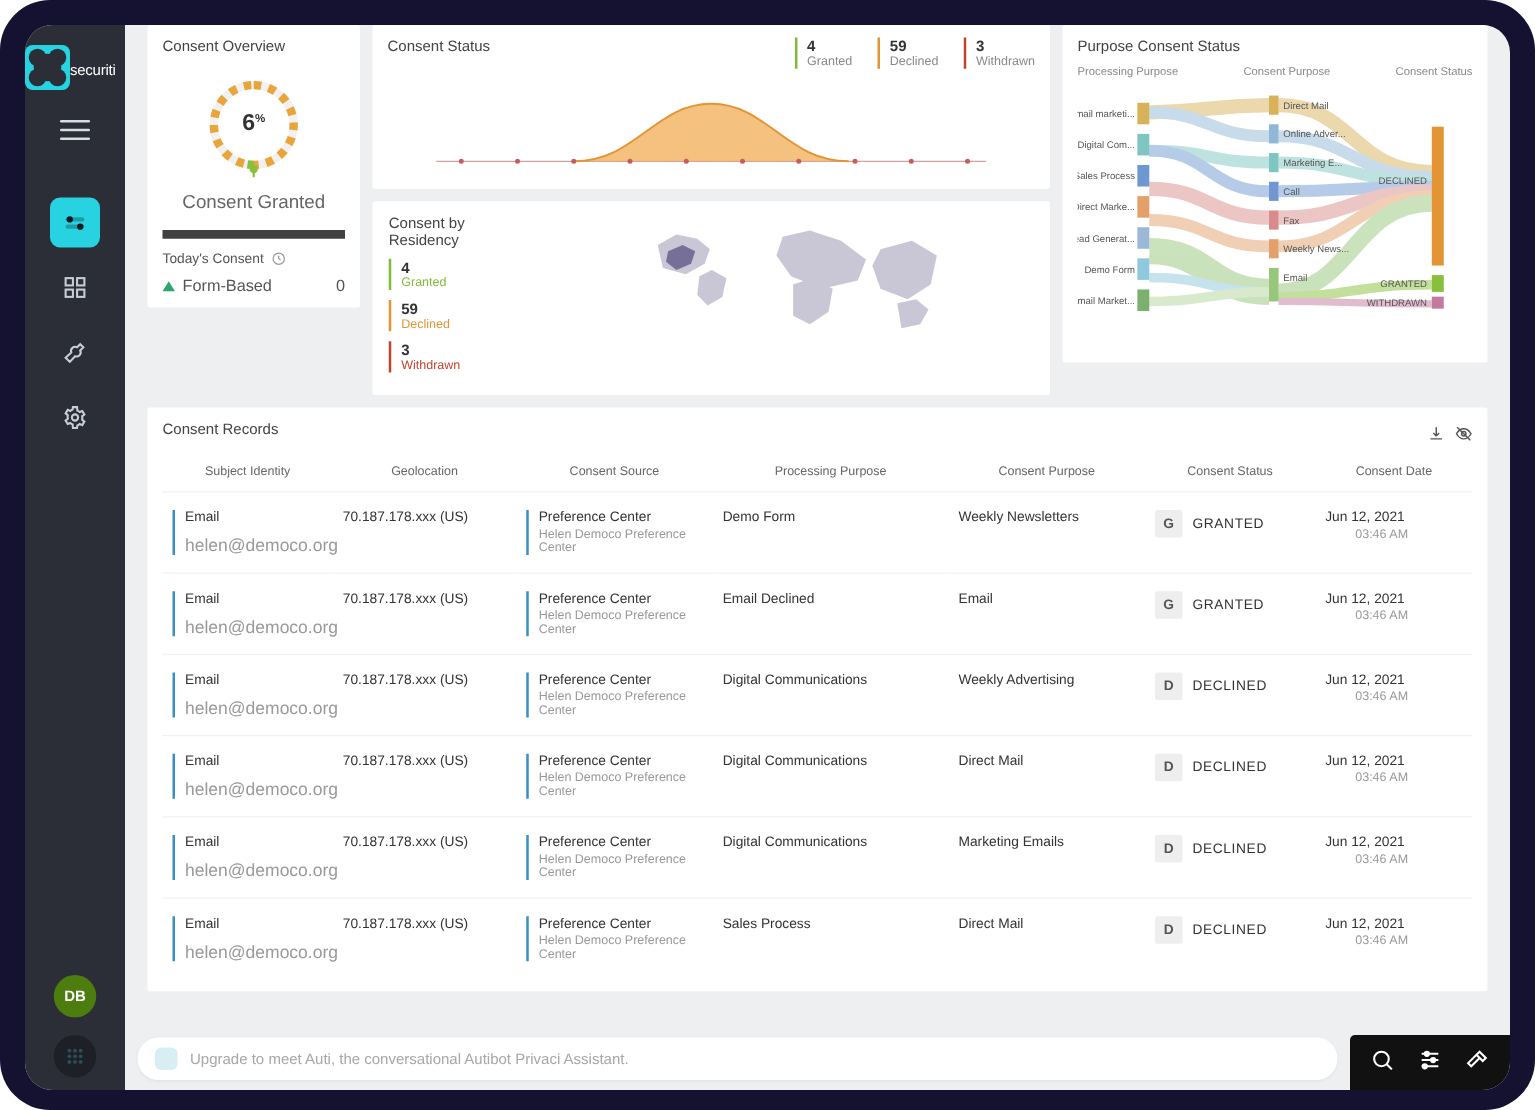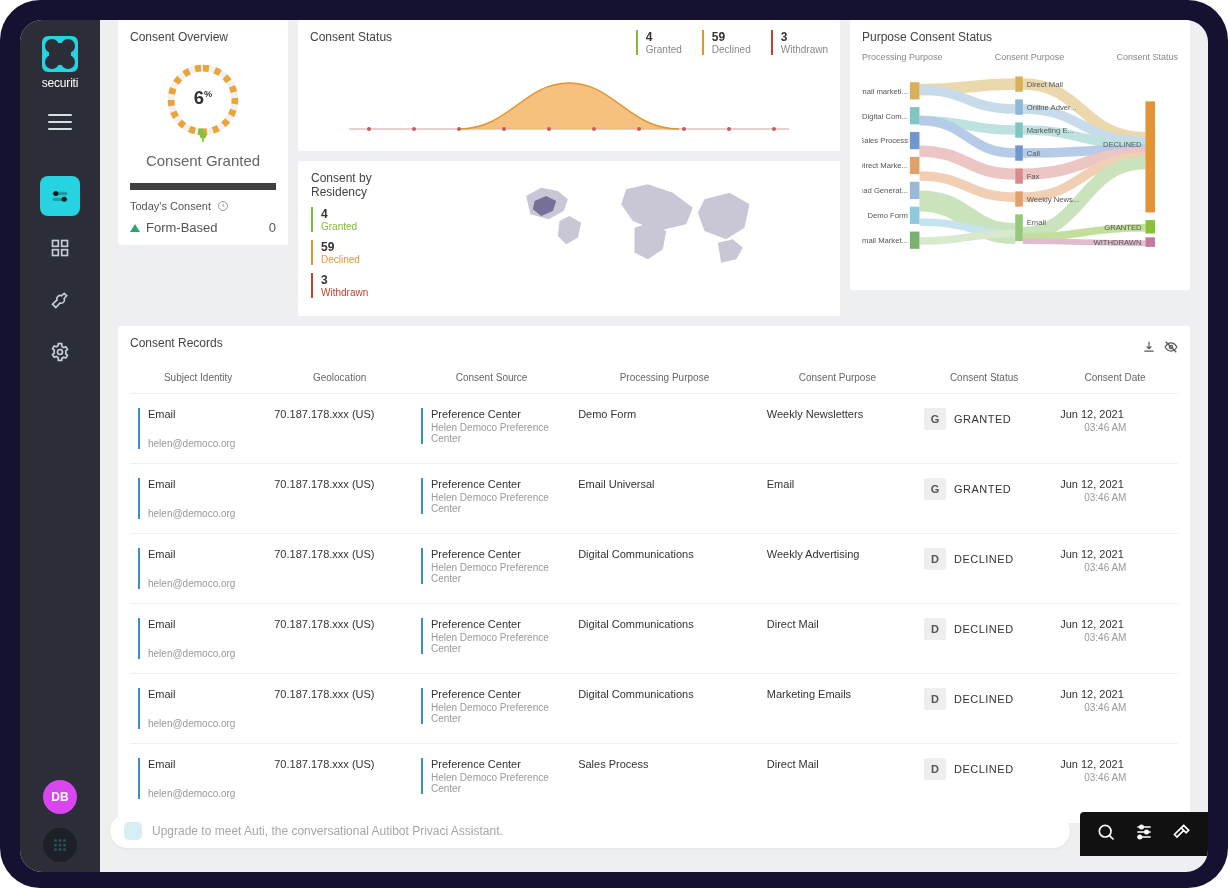--- a/index.html
+++ b/index.html
@@ -1,30 +1,30 @@
 <!DOCTYPE html>
 <html><head>
 <meta charset="utf-8">
 <style>
 * { box-sizing: border-box; margin: 0; padding: 0; }
 html, body { width: 1228px; height: 888px; font-family: -apple-system, BlinkMacSystemFont, "Segoe UI", Helvetica, Arial, sans-serif; background: #fff; }
 .device-frame { width: 1228px; height: 888px; background: #151131; border-radius: 40px; padding: 20px 20px 16px 20px; position: relative; }
 .screen { width: 100%; height: 100%; background: #edeff1; border-radius: 22px; overflow: hidden; position: relative; display: flex; }
 .sidebar { width: 80px; background: #2b2d37; display: flex; flex-direction: column; align-items: center; padding-top: 16px; }
-.logo-wrap { width: 100%; display: flex; flex-direction: column; align-items: center; margin-bottom: 24px; }
+.logo-wrap { width: 100%; display: flex; flex-direction: row; align-items: center; margin-bottom: 24px; }
 .logo-icon { width: 36px; height: 36px; background: #27d3e0; border-radius: 6px; position: relative; }
 .logo-icon::after { content:""; position:absolute; inset:7px; background:#2b2d37; border-radius:50%; box-shadow: -8px -8px 0 -4px #2b2d37, 8px -8px 0 -4px #2b2d37, -8px 8px 0 -4px #2b2d37, 8px 8px 0 -4px #2b2d37; }
 .logo-text { color:#fff; font-size:12px; margin-top:4px; letter-spacing: -0.2px; }
 .burger { width: 24px; height: 16px; display:flex; flex-direction:column; justify-content:space-between; margin-bottom: 40px; cursor:pointer; }
 .burger span { height:2px; background:#d8dde3; border-radius:1px; }
 .nav-icon { width: 40px; height: 40px; margin: 6px 0; display:flex; align-items:center; justify-content:center; color:#c7ced6; cursor:pointer; border-radius:8px; }
 .nav-icon.active { background:#27d3e0; color:#0e1a22; }
 .nav-icon svg { width:20px; height:20px; }
 .sidebar-spacer { flex:1; }
-.avatar { width:34px; height:34px; border-radius:50%; background:#d946ef; color:#fff; display:flex; align-items:center; justify-content:center; font-size:12px; font-weight:600; margin-bottom:14px; }
+.avatar { width:34px; height:34px; border-radius:50%; background:#4d7c0f; color:#fff; display:flex; align-items:center; justify-content:center; font-size:12px; font-weight:600; margin-bottom:14px; }
 .dots-icon { width:34px; height:34px; border-radius:50%; background:#1e2028; display:flex; align-items:center; justify-content:center; margin-bottom:10px; }
 .dots-icon svg { width:18px; height:18px; }
 .main { flex:1; display:flex; flex-direction:column; overflow:hidden; position:relative; }
 .page-title { font-size:24px; color:#333; font-weight:400; padding:18px 28px 12px; }
 .content { flex:1; padding: 0 18px 10px 18px; overflow:auto; }
 .top-row { display:grid; grid-template-columns: 170px 1fr 340px; gap: 10px; margin-bottom:10px; }
 .card { background:#fff; border-radius:2px; padding:10px 12px; }
 .card-title { font-size:12px; color:#444; font-weight:500; margin-bottom:8px; }
 
 .overview { display:flex; flex-direction:column; align-items:center; }
@@ -58,30 +58,30 @@
 
 .records-card { margin-top:10px; }
 .records-header { display:flex; justify-content:space-between; align-items:center; }
 .records-header .tools { display:flex; gap:8px; color:#555; }
 .tools span { cursor:pointer; width:14px; height:14px; display:inline-flex; align-items:center; justify-content:center; }
 .table { width:100%; margin-top:8px; border-collapse:collapse; table-layout:fixed; }
 .table th { text-align:center; font-size:10px; color:#666; font-weight:500; padding:6px 8px 10px; }
 .table td { padding:14px 8px; font-size:11px; color:#333; border-top:1px solid #f1f1f1; vertical-align:top; }
 .subject-cell { border-left:2px solid #3a8fc4; padding-left:8px; }
 .subject-type { font-size:11px; color:#333; }
-.subject-email { font-size:10px; color:#999; margin-top:18px; }
+.subject-email { font-size:14px; color:#999; margin-top:8px; }
 .source-main { font-size:11px; color:#333; }
 .source-sub { font-size:10px; color:#999; margin-top:2px; }
 .status-pill { display:flex; align-items:center; gap:8px; }
 .status-letter { width:22px; height:22px; background:#eee; color:#555; display:flex; align-items:center; justify-content:center; font-size:11px; font-weight:600; border-radius:2px; }
 .status-text { font-size:11px; letter-spacing:0.5px; color:#333; }
 .date-main { font-size:11px; color:#333; }
 .date-sub { font-size:10px; color:#999; margin-top:2px;margin-left:24px; }
 
-.bottom-bar { position:absolute; bottom:16px; left:80px; right:0; height:44px; display:flex; align-items:center; }
+.bottom-bar { position:absolute; bottom:0; left:80px; right:0; height:44px; display:flex; align-items:center; }
 .chat-bar { flex:1; background:#fff; border-radius:22px; margin:0 10px 6px 10px; height:34px; display:flex; align-items:center; padding:0 14px; color:#a7a7a7; font-size:12px; gap:10px; box-shadow:0 1px 3px rgba(0,0,0,0.06);}
 .chat-bubble { width:18px; height:18px; border-radius:5px; background:#d8eef3; }
 .tools-bar { background:#111; height:44px; display:flex; align-items:center; gap:18px; padding:0 16px; border-top-left-radius:4px; }
 .tools-bar svg { width:20px; height:20px; color:#fff; }
 .left-col { display:flex; flex-direction:column; gap:10px; }
 .mid-col { display:flex; flex-direction:column; gap:10px; }
 </style>
 </head>
 <body>
 
@@ -399,21 +399,21 @@
                       <div class="subject-email">helen@democo.org</div>
                     </div>
                   </td>
                   <td>70.187.178.xxx (US)</td>
                   <td>
                     <div class="subject-cell" style="border-color:#3a8fc4">
                       <div class="source-main">Preference Center</div>
                       <div class="source-sub">Helen Democo Preference Center</div>
                     </div>
                   </td>
-                  <td>Email Universal</td>
+                  <td>Email Declined</td>
                   <td>Email</td>
                   <td>
                     <div class="status-pill">
                       <div class="status-letter">G</div>
                       <div class="status-text">GRANTED</div>
                     </div>
                   </td>
                   <td>
                     <div class="date-main">Jun 12, 2021</div>
                     <div class="date-sub">03:46 AM</div>

